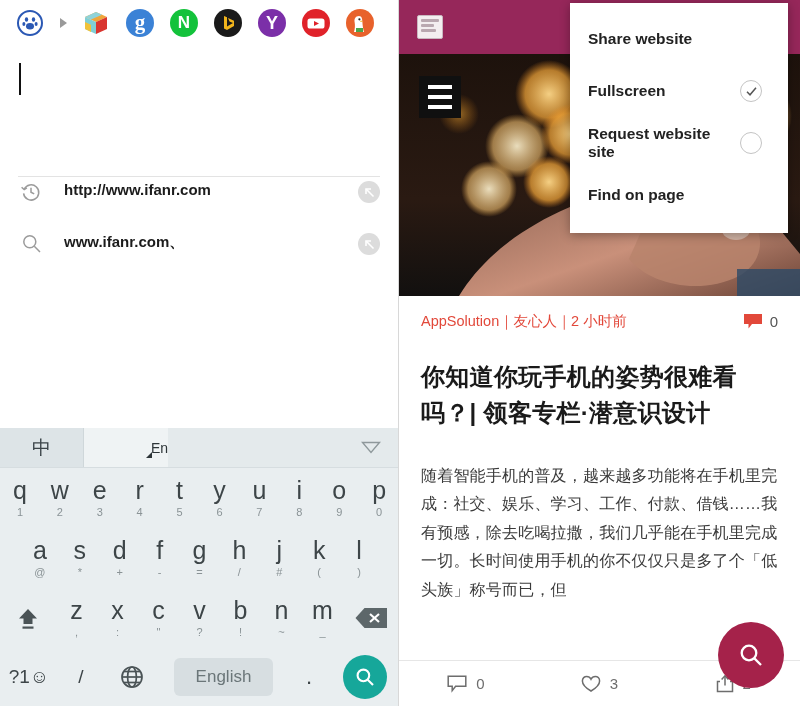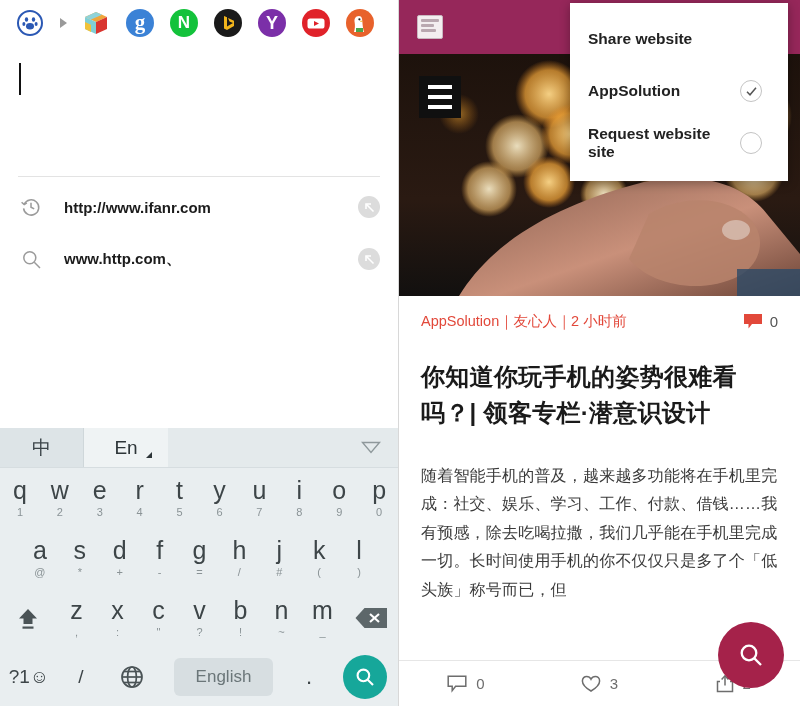--- a/index.html
+++ b/index.html
@@ -72,21 +72,21 @@
     background: #111;
     vertical-align: -7px;
     margin-left: 1px;
   }
 
   .divider { height: 1px; background: #e3e3e3; margin: 0 18px; }
 
   
   .suggest-list { padding-top: 4px; }
   .suggest-row {
-    display: flex; align-items: center;
+    display: flex; align-items: flex-start;
     height: 52px;
     padding: 0 18px 0 16px;
   }
   .sg-icon {
     width: 30px; flex: 0 0 30px;
     display: flex; align-items: center; justify-content: center;
     color: #9b9b9b;
   }
   .sg-text {
     flex: 1;
@@ -118,22 +118,22 @@
   }
   .kb-lang-cn {
     width: 84px;
     display: flex; align-items: center; justify-content: center;
     font-size: 19px; color: #3b4449;
     background: #dde4e7;
     border-right: 1px solid #cfd7da;
   }
   .kb-lang-en {
     width: 84px;
-    display: flex; align-items: center; justify-content: center;
-    font-size: 19px; color: #2d3538;
+    display: flex; align-items: center; justify-content: flex-end;
+    font-size: 14px; color: #2d3538;
     background: #eff3f4;
     position: relative;
   }
   .kb-lang-en .corner {
     position: absolute; right: 16px; bottom: 9px;
     width: 0; height: 0;
     border-left: 6px solid transparent;
     border-bottom: 6px solid #2d3538;
   }
   .kb-lang-spacer { flex: 1; background: #e4eaec; }
@@ -392,21 +392,21 @@
         </span>
       </div>
 
       <div class="suggest-row">
         <span class="sg-icon">
           <svg width="21" height="21" viewBox="0 0 21 21" fill="none" stroke="#9b9b9b" stroke-width="1.5">
             <circle cx="8.8" cy="8.8" r="6"></circle>
             <line x1="13.3" y1="13.3" x2="19" y2="19"></line>
           </svg>
         </span>
-        <span class="sg-text">www.http.com、</span>
+        <span class="sg-text">www.ifanr.com、</span>
         <span class="sg-fill">
           <svg width="13" height="13" viewBox="0 0 13 13" stroke="#fff" stroke-width="1.6" fill="none">
             <line x1="10.5" y1="10.5" x2="3.3" y2="3.3"></line>
             <polyline points="3,8 3,3 8,3"></polyline>
           </svg>
         </span>
       </div>
 
     </div>
 
@@ -692,29 +692,32 @@
   </div>
 
   <div class="menu">
 
     <div class="menu-item">
       <span class="menu-label">Share website</span>
     </div>
 
 
     <div class="menu-item">
-      <span class="menu-label">AppSolution</span>
+      <span class="menu-label">Fullscreen</span>
       <span class="radio-on">
         <svg width="13" height="13" viewBox="0 0 13 13" fill="none" stroke="#555" stroke-width="1.5">
           <polyline points="2,6.8 5,9.8 11,2.8"></polyline>
         </svg>
       </span>
     </div>
 
     <div class="menu-item">
       <span class="menu-label">Request website site</span>
       <span class="radio-off"></span>
     </div>
 
+    <div class="menu-item">
+      <span class="menu-label">Find on page</span>
+    </div>
 
   </div>
 
 </div>
 
 </body></html>

